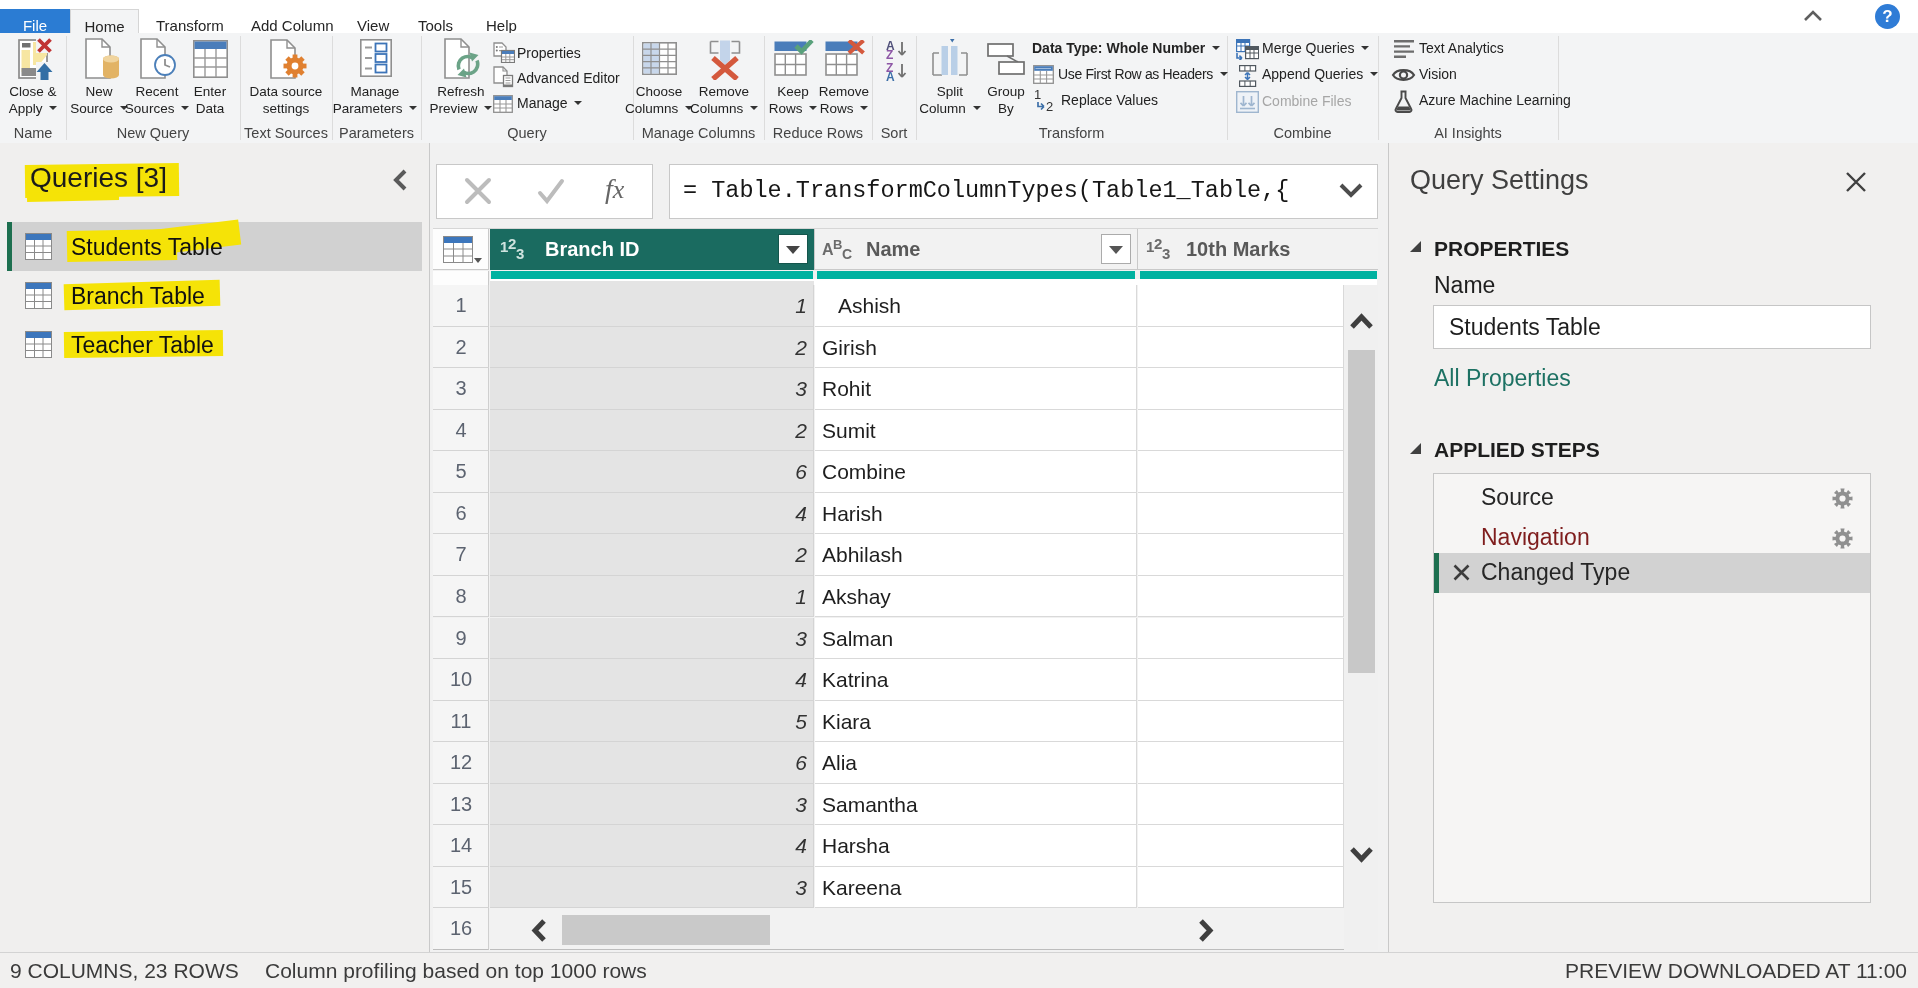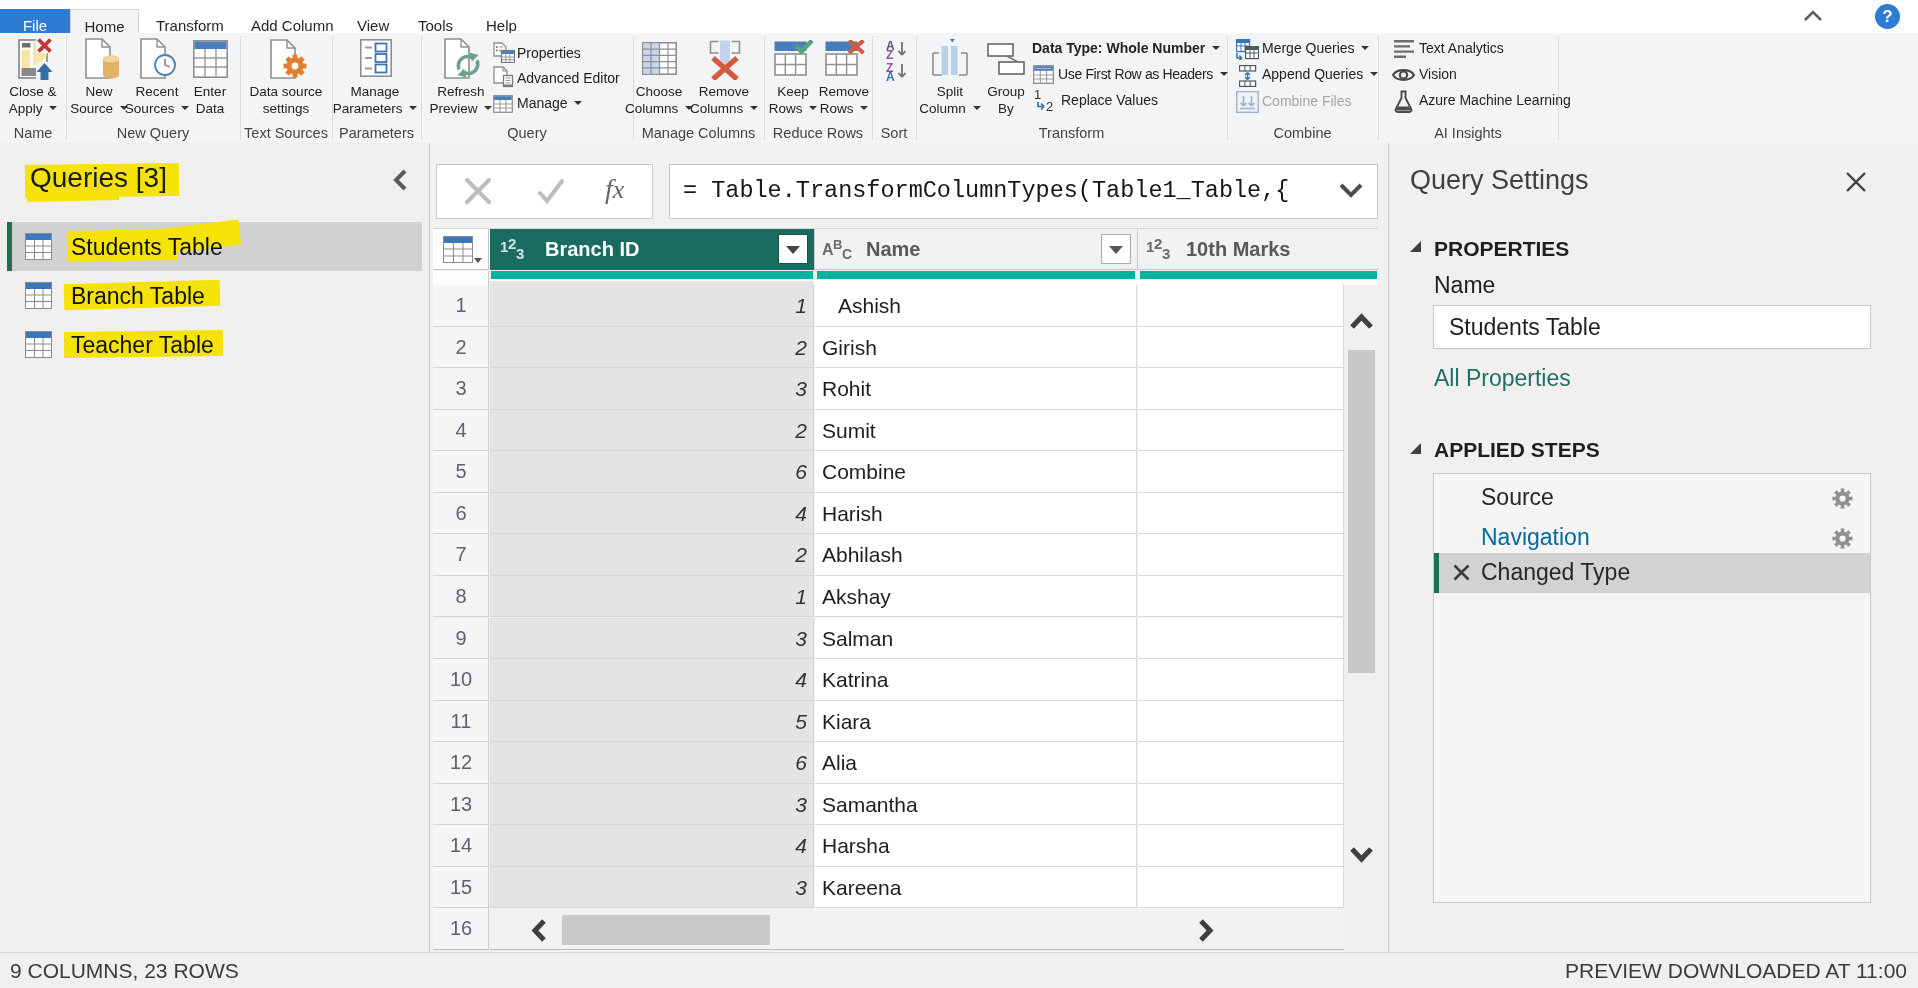--- a/index.html
+++ b/index.html
@@ -523,31 +523,32 @@
     <svg class="abs" style="left:20px;top:299px;" width="13" height="13" viewBox="0 0 13 13">
         <path d="M12 1 L12 12 L1 12 Z" fill="#404040"></path>
       </svg>
     <div class="abs rp-h" style="left:45px;top:295px;">APPLIED STEPS</div>
     <div class="abs" style="left:44px;top:330px;width:438px;height:430px;background:#f6f5f4;border:1px solid #c6c6c6;box-sizing:border-box;"></div>
     <div class="abs" style="left:92px;top:341px;font-size:23px;color:#262626;">Source</div>
     <svg class="gear" style="left:443px;top:345px;" width="21" height="21" viewBox="0 0 21 21">
         <path d="M8.43 0.51 L12.57 0.51 L11.96 3.45 L14.45 4.48 L16.10 1.97 L19.03 4.90 L16.52 6.55 L17.55 9.04 L20.49 8.43 L20.49 12.57 L17.55 11.96 L16.52 14.45 L19.03 16.10 L16.10 19.03 L14.45 16.52 L11.96 17.55 L12.57 20.49 L8.43 20.49 L9.04 17.55 L6.55 16.52 L4.90 19.03 L1.97 16.10 L4.48 14.45 L3.45 11.96 L0.51 12.57 L0.51 8.43 L3.45 9.04 L4.48 6.55 L1.97 4.90 L4.90 1.97 L6.55 4.48 L9.04 3.45 Z" fill="#909090"></path>
         <circle cx="10.5" cy="10.5" r="3.1" fill="#f6f5f4"></circle>
       </svg>
-    <div class="abs" style="left:92px;top:381px;font-size:23px;color:#0369a1;">Navigation</div>
+    <div class="abs" style="left:92px;top:381px;font-size:23px;color:#7f1d1d;">Navigation</div>
     <svg class="gear" style="left:443px;top:385px;" width="21" height="21" viewBox="0 0 21 21">
         <path d="M8.43 0.51 L12.57 0.51 L11.96 3.45 L14.45 4.48 L16.10 1.97 L19.03 4.90 L16.52 6.55 L17.55 9.04 L20.49 8.43 L20.49 12.57 L17.55 11.96 L16.52 14.45 L19.03 16.10 L16.10 19.03 L14.45 16.52 L11.96 17.55 L12.57 20.49 L8.43 20.49 L9.04 17.55 L6.55 16.52 L4.90 19.03 L1.97 16.10 L4.48 14.45 L3.45 11.96 L0.51 12.57 L0.51 8.43 L3.45 9.04 L4.48 6.55 L1.97 4.90 L4.90 1.97 L6.55 4.48 L9.04 3.45 Z" fill="#909090"></path>
         <circle cx="10.5" cy="10.5" r="3.1" fill="#f6f5f4"></circle>
       </svg>
     <div class="abs" style="left:45px;top:410px;width:436px;height:40px;background:#d2d2d2;"></div>
     <div class="abs" style="left:45px;top:410px;width:5px;height:40px;background:#1d6f4f;"></div>
     <svg class="abs" style="left:63px;top:420px;" width="19" height="19" viewBox="0 0 19 19">
         <path d="M2.5 2.5 L16.5 16.5 M16.5 2.5 L2.5 16.5" stroke="#3c3c3c" stroke-width="2.6" fill="none"></path>
       </svg>
     <div class="abs" style="left:92px;top:416px;font-size:23px;color:#262626;">Changed Type</div>
   </div>
   <div class="abs" id="vline-left"></div>
   <div class="abs" id="vline-right"></div>
   <div class="abs" id="statusbar">
     <div class="stxt" style="left:10px;">9 COLUMNS, 23 ROWS</div>
+    <div class="stxt" style="left:265px;">Column profiling based on top 1000 rows</div>
     <div class="stxt" style="right:11px;">PREVIEW DOWNLOADED AT 11:00</div>
   </div>
 </div>
 
 </body></html>

